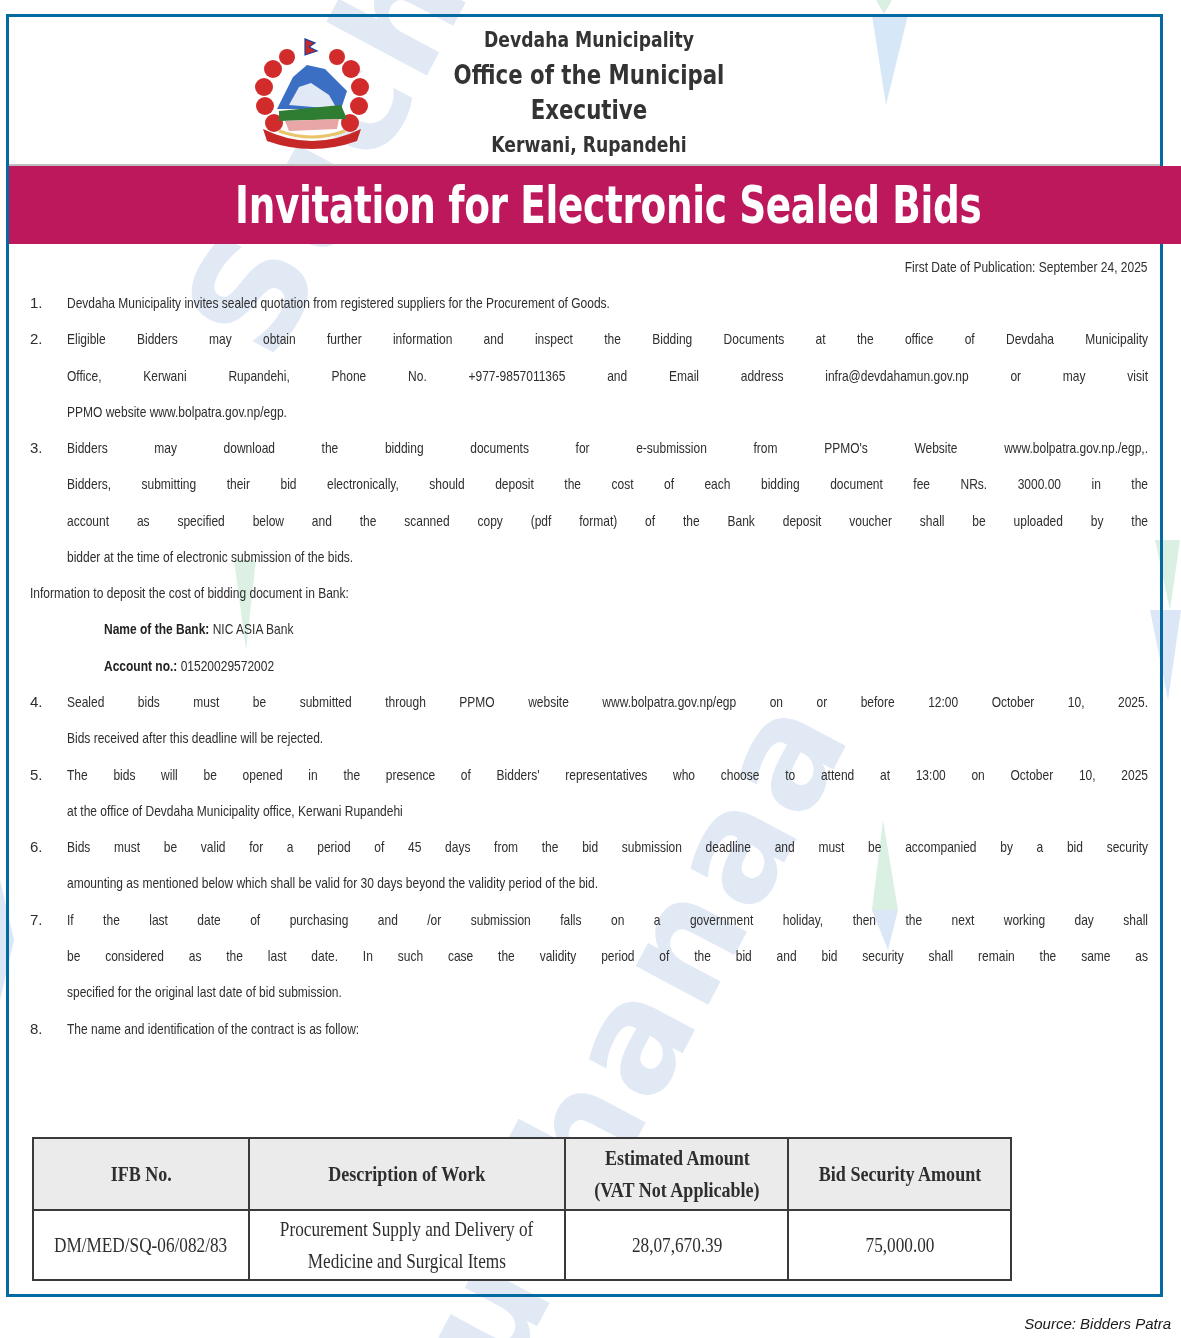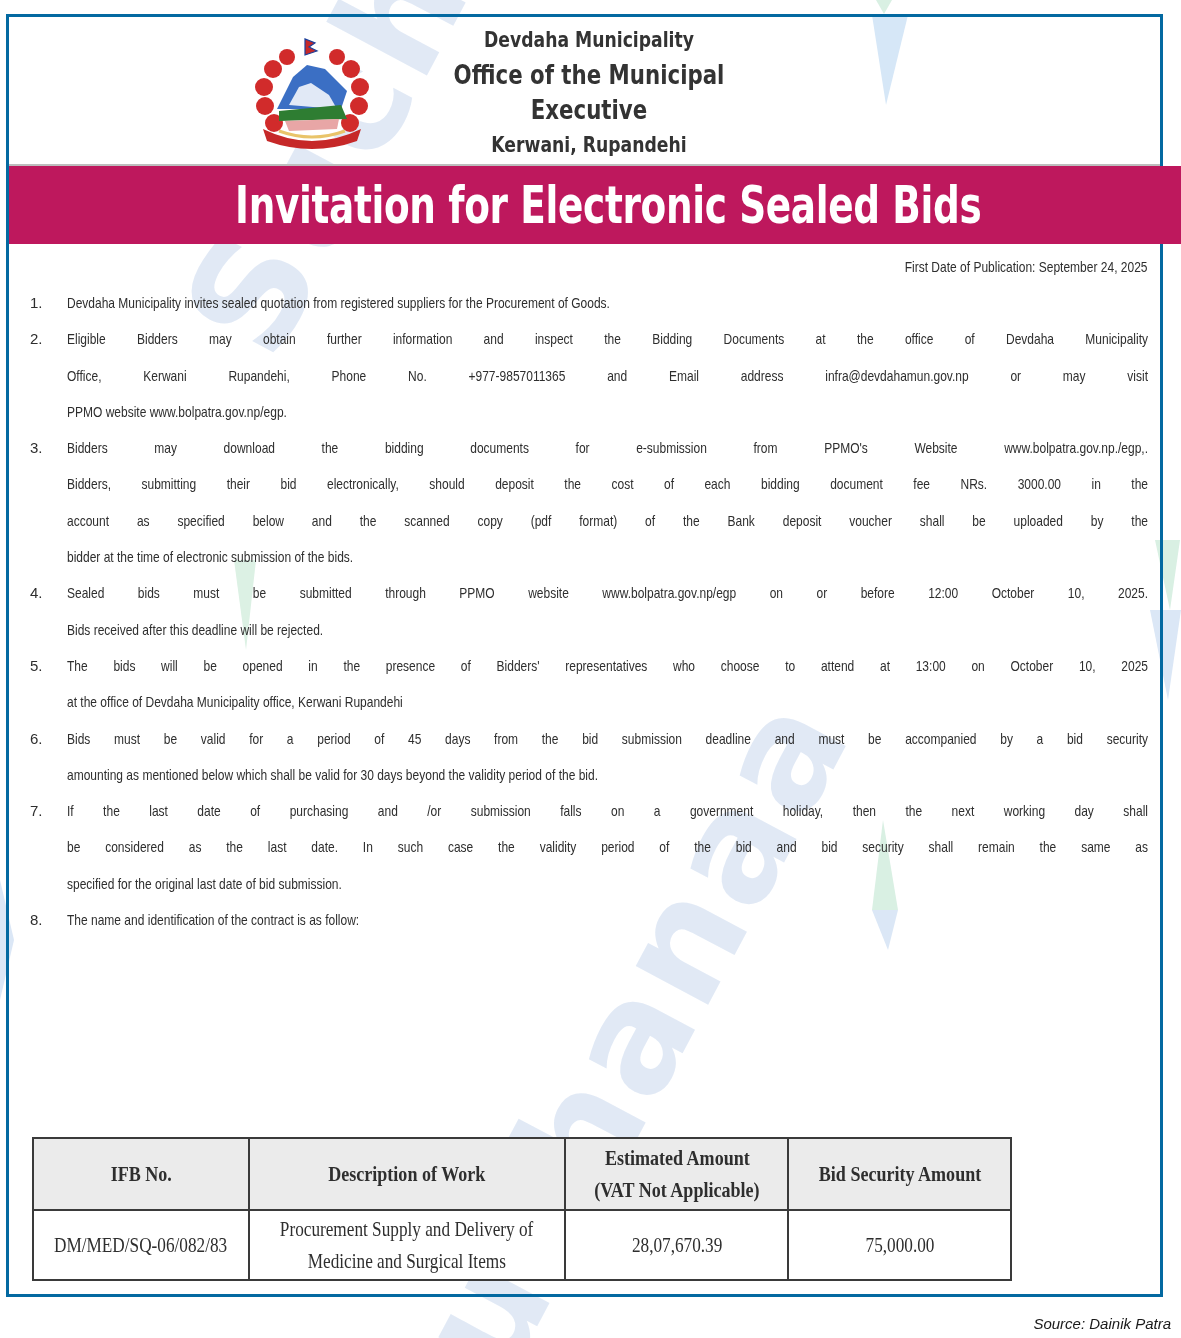--- a/index.html
+++ b/index.html
@@ -152,21 +152,26 @@
         </div>
         <div class="item">
           <span class="num">3.</span>
           <span class="line just">Bidders may download the bidding documents for e-submission from PPMO's Website www.bolpatra.gov.np./egp,.</span>
           <span class="line just">Bidders, submitting their bid electronically, should deposit the cost of each bidding document fee NRs. 3000.00 in the</span>
           <span class="line just">account as specified below and the scanned copy (pdf format) of the Bank deposit voucher shall be uploaded by the</span>
           <span class="line">bidder at the time of electronic submission of the bids.</span>
         </div>
       </div>
 
+    <div class="bank-heading">
+      <span class="line" style="width:auto;display:inline-block">Information to deposit the cost of bidding document in Bank:</span>
+    </div>
     <div id="bank-rows">
+        <div class="bank-row"><span class="line" style="width: auto; display: inline-block;"><b>Name of the Bank:</b><span style="white-space: pre;"> NIC ASIA Bank</span></span></div>
+        <div class="bank-row"><span class="line" style="width: auto; display: inline-block;"><b>Account no.:</b><span style="white-space: pre;"> 01520029572002</span></span></div>
       </div>
 
     <div id="items-bottom">
         <div class="item">
           <span class="num">4.</span>
           <span class="line just">Sealed bids must be submitted through PPMO website www.bolpatra.gov.np/egp on or before 12:00 October 10, 2025.</span>
           <span class="line">Bids received after this deadline will be rejected.</span>
         </div>
         <div class="item">
           <span class="num">5.</span>
@@ -204,13 +209,13 @@
       <tr>
         <td><span class="sq">DM/MED/SQ-06/082/83</span></td>
         <td><span class="sq">Procurement Supply and Delivery of</span><br><span class="sq">Medicine and Surgical Items</span></td>
         <td><span class="sq">28,07,670.39</span></td>
         <td><span class="sq">75,000.00</span></td>
       </tr>
     </tbody>
   </table>
 </div>
 
-<div class="source">Source: Dainik Patra</div>
+<div class="source">Source: Bidders Patra</div>
 
 </body></html>

